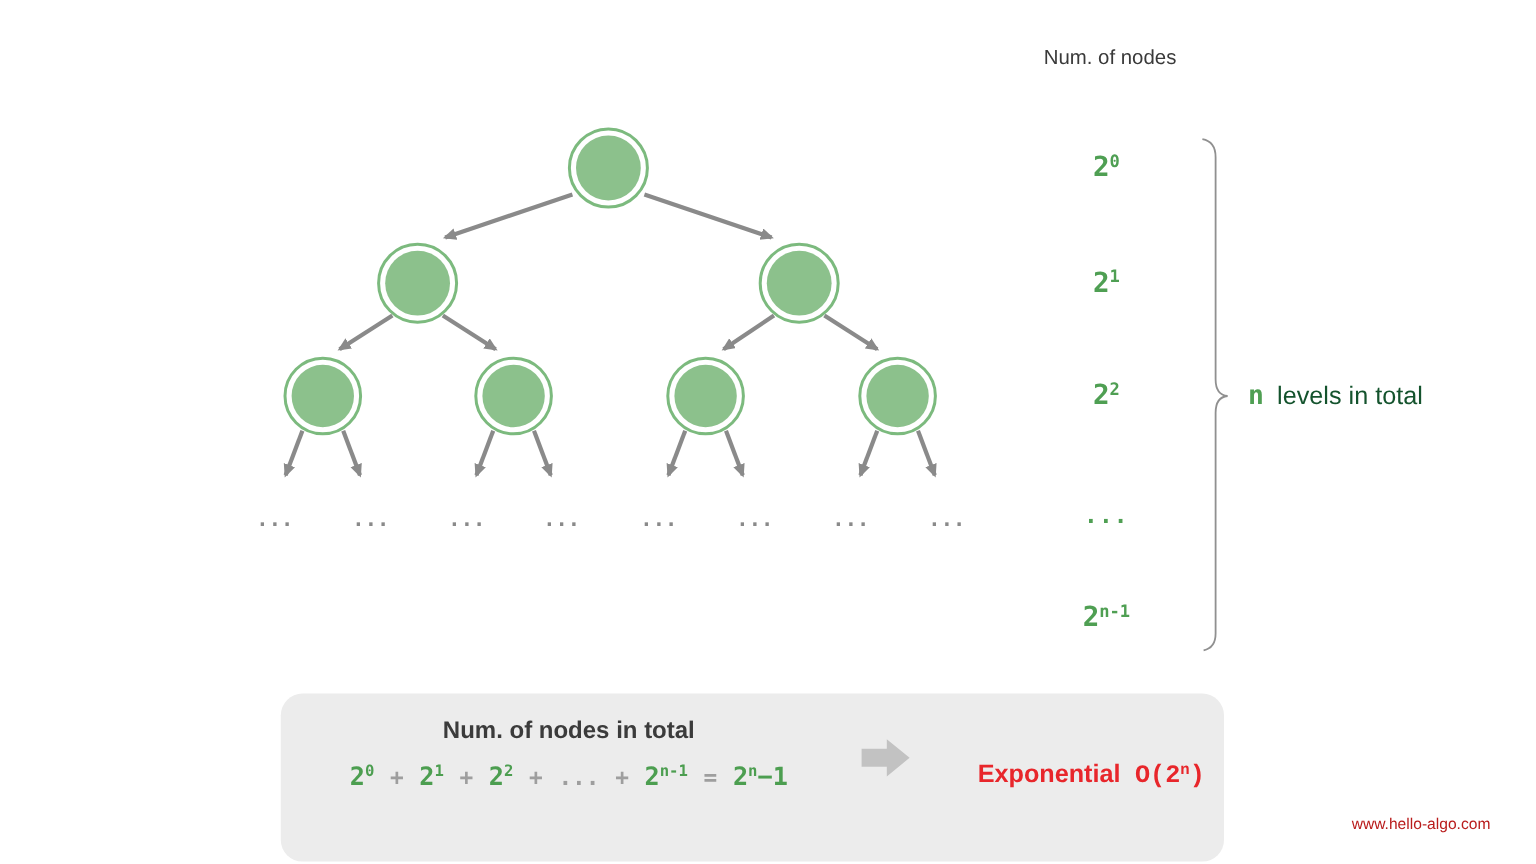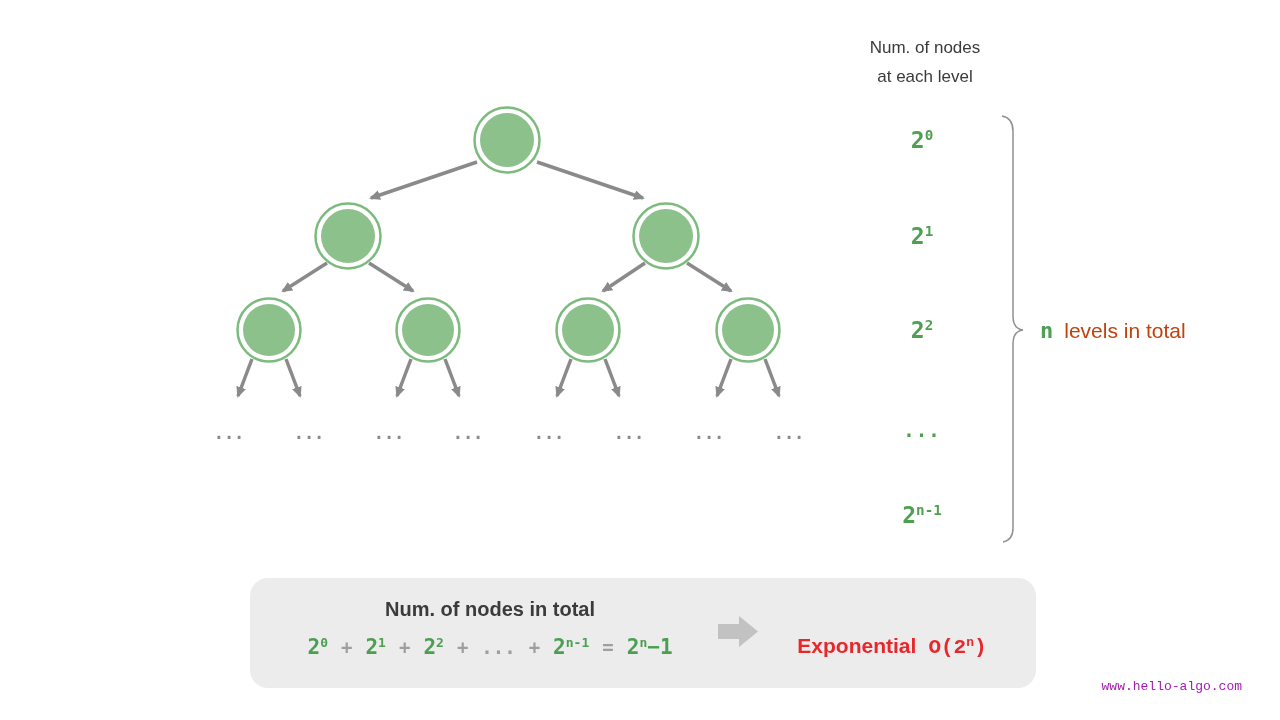--- a/index.html
+++ b/index.html
@@ -28,60 +28,60 @@
 
   
   .brace-label{
     position:absolute;left:1040px;top:330px;transform:translateY(-50%);
     display:flex;align-items:baseline;gap:11px;white-space:nowrap;
   }
   .brace-label .n{
     font-family:"DejaVu Sans Mono",monospace;font-weight:bold;
     font-size:22px;color:#4f9f53;
   }
-  .brace-label .txt{font-size:21px;color:#c2410c;}
+  .brace-label .txt{font-size:21px;color:#14532d;}
 
   
   .tdots{
     position:absolute;top:433px;transform:translate(-50%,-50%);
     font-family:"DejaVu Sans Mono",monospace;font-weight:bold;
     font-size:17px;letter-spacing:0px;color:#8a8a8a;
   }
 
   
   .bbox{
-    position:absolute;left:250px;top:578px;width:786px;height:110px;
+    position:absolute;left:234px;top:578px;width:786px;height:140px;
     background:#ececec;border-radius:18px;
   }
   .bbox-left{position:absolute;left:16px;top:0;width:448px;height:100%;}
   .bbox-right{position:absolute;left:514px;top:0;width:256px;height:100%;}
   .bbox-title{
     position:absolute;top:20px;width:100%;text-align:center;
     font-weight:bold;font-size:20px;color:#3b3b3b;white-space:nowrap;
   }
   .formula{
     position:absolute;top:57px;width:100%;
     display:flex;justify-content:center;align-items:baseline;gap:13px;
     font-family:"DejaVu Sans Mono",monospace;font-weight:bold;font-size:21px;
     white-space:nowrap;
   }
   .pow{color:#4c9e50;}
   .op{color:#9e9e9e;font-size:19px;}
   .cx-line{
     position:absolute;top:56px;width:100%;
-    display:flex;justify-content:center;align-items:baseline;gap:12px;
+    display:flex;justify-content:flex-end;align-items:baseline;gap:12px;
     color:#e8262b;white-space:nowrap;
   }
   .cx-word{font-weight:bold;font-size:21px;}
   .cx-o{font-family:Liberation Mono, monospace;font-weight:bold;font-size:21px;}
 
   
   .watermark{
     position:absolute;right:38px;top:679px;
-    font-family:Liberation Mono, monospace;font-size:13px;color:#a21caf;
+    font-family:Liberation Sans, sans-serif;font-size:13px;color:#b91c1c;
   }
 </style>
 </head>
 <body>
 
 <div class="canvas">
 
   <div class="bbox">
     <div class="bbox-left">
       <div class="bbox-title">Num. of nodes in total</div>
@@ -162,21 +162,20 @@
       </g>
     </g>
 
     <path d="M 1002 116 Q 1013 118 1013 131 L 1013 316 Q 1013 329 1023 330 Q 1013 331 1013 344 L 1013 528 Q 1013 540 1003 542" fill="none" stroke="#909090" stroke-width="1.5"></path>
 
     <polygon points="718,624 739,624 739,616 758,631.5 739,647 739,639 718,639" fill="#c2c2c2"></polygon>
   </svg>
 
   <div class="panel-header">
     <div>Num. of nodes</div>
-    <div>at each level</div>
   </div>
 
   <div class="lvl" style="top:140px"><span>2</span><sup>0</sup></div>
   <div class="lvl" style="top:236px"><span>2</span><sup>1</sup></div>
   <div class="lvl" style="top:330px"><span>2</span><sup>2</sup></div>
   <div class="lvl dots-green" style="top:430px">...</div>
   <div class="lvl" style="top:515px"><span>2</span><sup>n-1</sup></div>
 
   <div class="brace-label">
     <span class="n">n</span>

